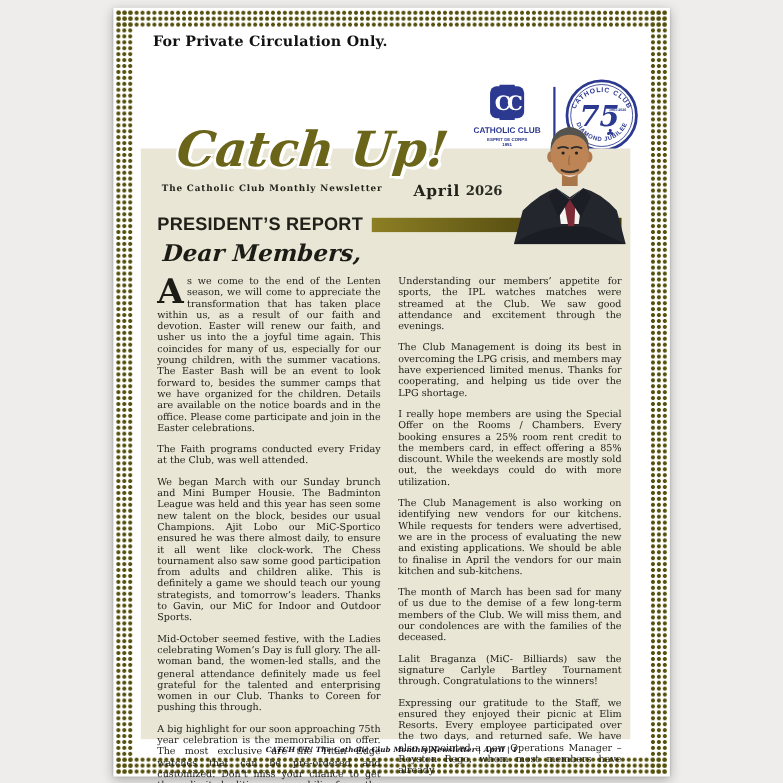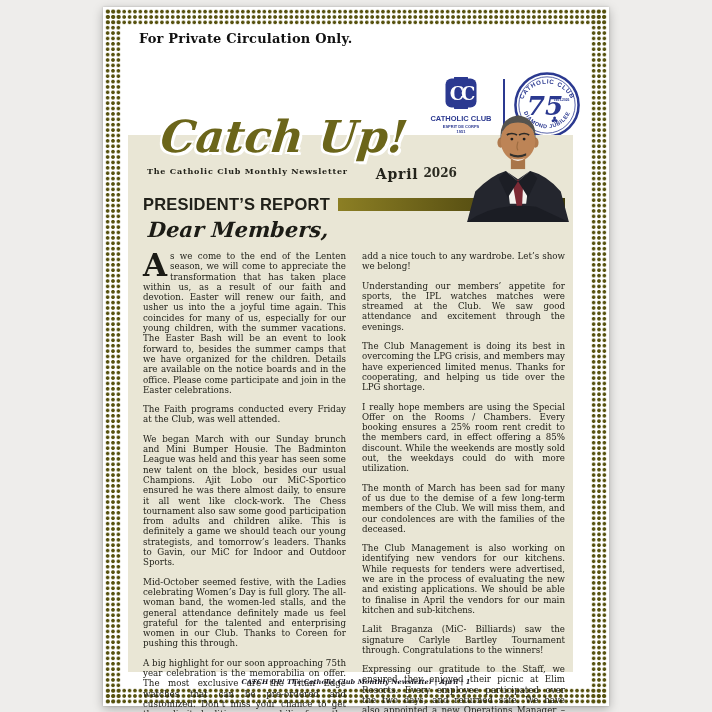--- a/index.html
+++ b/index.html
@@ -165,26 +165,25 @@
 
       <div class="columns">
         <div class="col col-left">
           <p><span class="dropcap">A</span><span>s we come to the end of the Lenten season, we will come to appreciate the transformation that has taken place within us, as a result of our faith and devotion. Easter will renew our faith, and usher us into the a joyful time again. This coincides for many of us, especially for our young children, with the summer vacations. The Easter Bash will be an event to look forward to, besides the summer camps that we have organized for the children. Details are available on the notice boards and in the office. Please come participate and join in the Easter celebrations.</span></p>
           <p>The Faith programs conducted every Friday at the Club, was well attended.</p>
           <p>We began March with our Sunday brunch and Mini Bumper Housie. The Badminton League was held and this year has seen some new talent on the block, besides our usual Champions. Ajit Lobo our MiC-Sportico ensured he was there almost daily, to ensure it all went like clock-work. The Chess tournament also saw some good participation from adults and children alike. This is definitely a game we should teach our young strategists, and tomorrow’s leaders. Thanks to Gavin, our MiC for Indoor and Outdoor Sports.</p>
           <p>Mid-October seemed festive, with the Ladies celebrating Women’s Day is full glory. The all-woman band, the women-led stalls, and the general attendance definitely made us feel grateful for the talented and enterprising women in our Club. Thanks to Coreen for pushing this through.</p>
           <p>A big highlight for our soon approaching 75th year celebration is the memorabilia on offer. The most exclusive are the Titan Edge watches that can be pre-ordered and customized. Don’t miss your chance to get these limited-edition memorabilia from the Counter at the entrance. The tie, cufflinks and scarf</p>
         </div>
         <div class="col col-right">
-          <p>add a nice touch to any wardrobe. Let’s show we belong!</p>
           <p>Understanding our members’ appetite for sports, the IPL watches matches were streamed at the Club. We saw good attendance and excitement through the evenings.</p>
           <p>The Club Management is doing its best in overcoming the LPG crisis, and members may have experienced limited menus. Thanks for cooperating, and helping us tide over the LPG shortage.</p>
           <p>I really hope members are using the Special Offer on the Rooms / Chambers. Every booking ensures a 25% room rent credit to the members card, in effect offering a 85% discount. While the weekends are mostly sold out, the weekdays could do with more utilization.</p>
+          <p>The Club Management is also working on identifying new vendors for our kitchens. While requests for tenders were advertised, we are in the process of evaluating the new and existing applications. We should be able to finalise in April the vendors for our main kitchen and sub-kitchens.</p>
           <p>The month of March has been sad for many of us due to the demise of a few long-term members of the Club. We will miss them, and our condolences are with the families of the deceased.</p>
-          <p>The Club Management is also working on identifying new vendors for our kitchens. While requests for tenders were advertised, we are in the process of evaluating the new and existing applications. We should be able to finalise in April the vendors for our main kitchen and sub-kitchens.</p>
           <p>Lalit Braganza (MiC- Billiards) saw the signature Carlyle Bartley Tournament through. Congratulations to the winners!</p>
           <p>Expressing our gratitude to the Staff, we ensured they enjoyed their picnic at Elim Resorts. Every employee participated over the two days, and returned safe. We have also appointed a new Operations Manager – Royston Rego, whom most members have already</p>
         </div>
       </div>
     </div>
 
     <svg class="president" viewBox="0 0 112 114" preserveAspectRatio="none">
       <path d="M6,114 L14,84 Q30,68 44,64 L56,72 L68,64 Q84,68 98,84 L106,114 Z" fill="#24262e"></path>
       <path d="M44,64 L56,74 L68,64 L64,96 L48,96 Z" fill="#f4f3ef"></path>
       <path d="M56,72 L51,78 L55,100 L60,98 L61,78 Z" fill="#7c2a35"></path>

